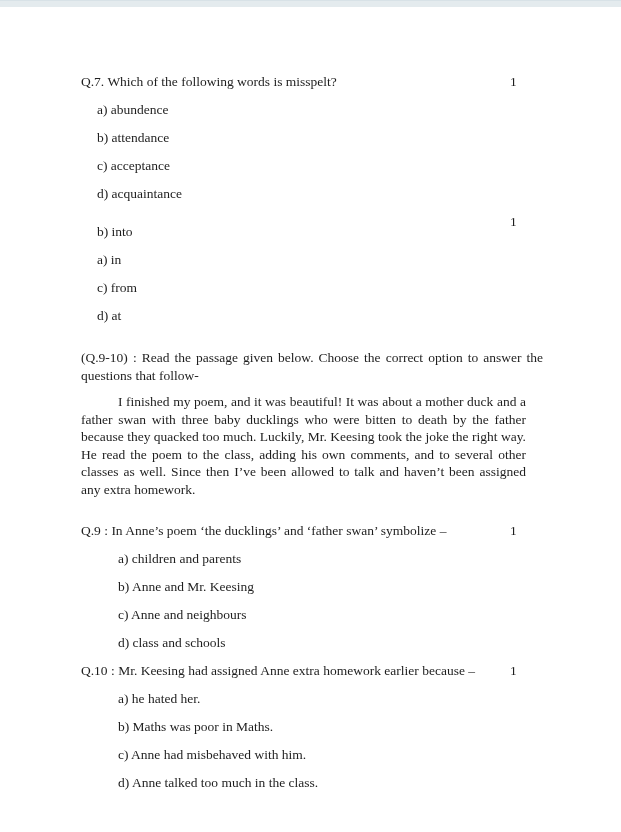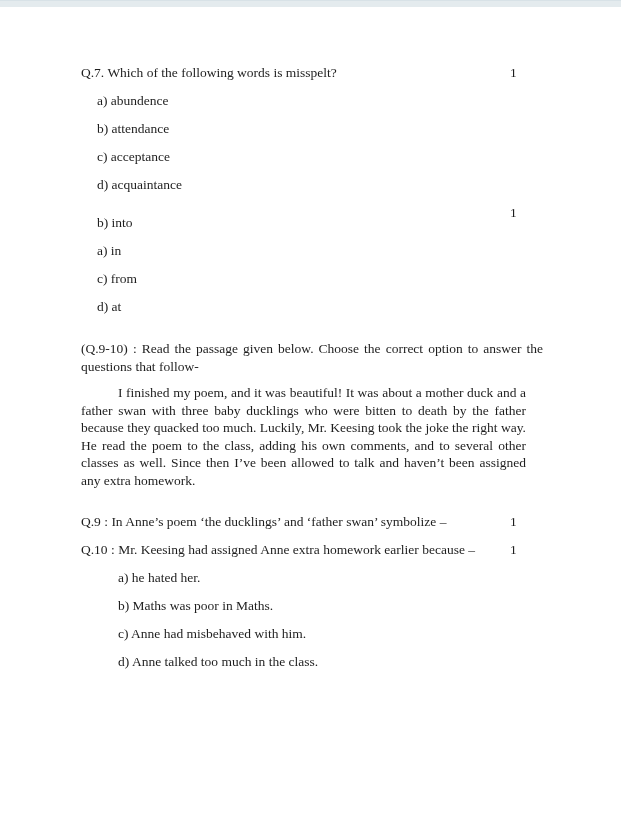--- a/index.html
+++ b/index.html
@@ -15,21 +15,21 @@
   .top-strip {
     position: absolute;
     top: 0; left: 0; right: 0;
     height: 6px;
     background: #e4ebee;
     border-top: 1px solid #d8e2e7;
   }
   .content {
     position: absolute;
     left: 81px;
-    top: 64px;
+    top: 73px;
     width: 462px;
     font-size: 13.5px;
     display: flex;
     flex-direction: column;
   }
   .qblock { overflow: hidden; }  
   .qrow {
     position: relative;
     line-height: 18px;
     margin-bottom: 10px;
@@ -95,20 +95,26 @@
 
     <p class="instruction">(Q.9-10) : Read the passage given below. Choose the correct option to answer the questions that follow-</p>
 
     <p class="passage">I finished my poem, and it was beautiful! It was about a mother duck and a father swan with three baby ducklings who were bitten to death by the father because they quacked too much. Luckily, Mr. Keesing took the joke the right way. He read the poem to the class, adding his own comments, and to several other classes as well. Since then I’ve been allowed to talk and haven’t been assigned any extra homework.</p>
 
     <div class="qblock">
       <div class="qrow">
         <span class="qtext">Q.9 : In Anne’s poem ‘the ducklings’ and ‘father swan’ symbolize –</span>
         <span class="marks">1</span>
       </div>
+      <div class="opts-lg">
+        <div class="opt">a) children and parents</div>
+        <div class="opt">b) Anne and Mr. Keesing</div>
+        <div class="opt">c) Anne and neighbours</div>
+        <div class="opt">d) class and schools</div>
+      </div>
     </div>
 
     <div class="qblock">
       <div class="qrow">
         <span class="qtext">Q.10 : Mr. Keesing had assigned Anne extra homework earlier because –</span>
         <span class="marks">1</span>
       </div>
       <div class="opts-lg">
         <div class="opt">a) he hated her.</div>
         <div class="opt">b) Maths was poor in Maths.</div>

